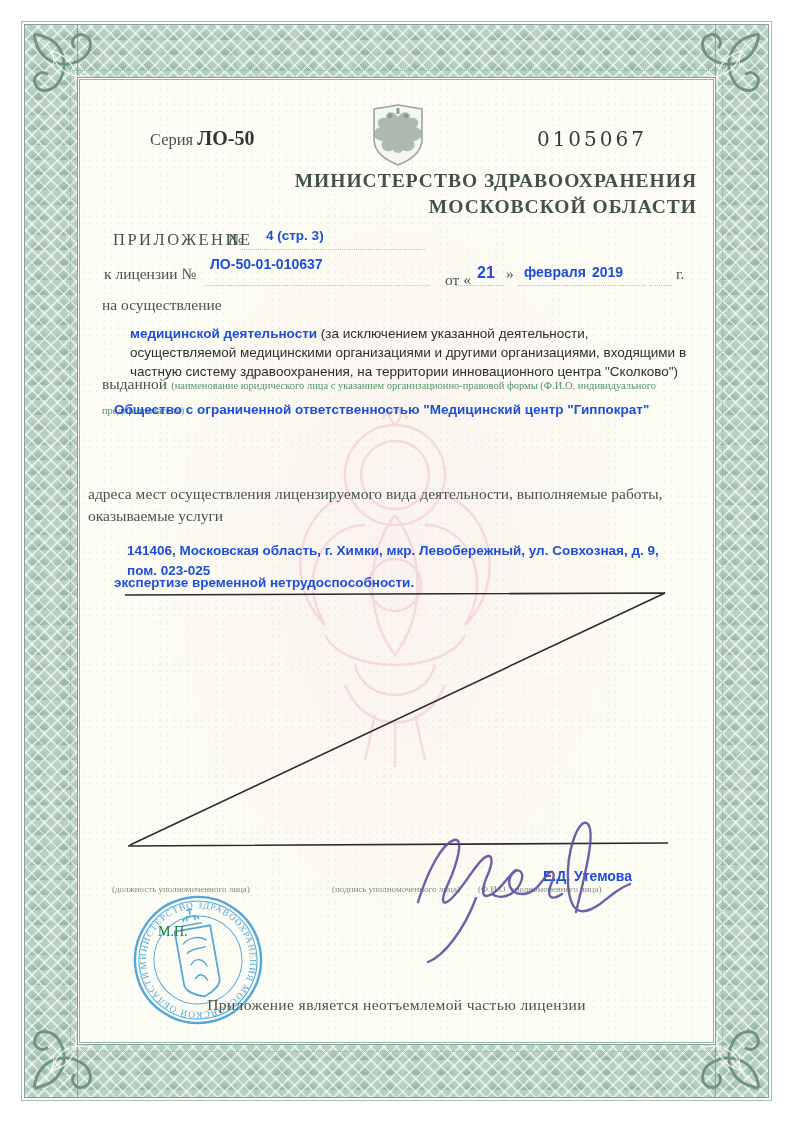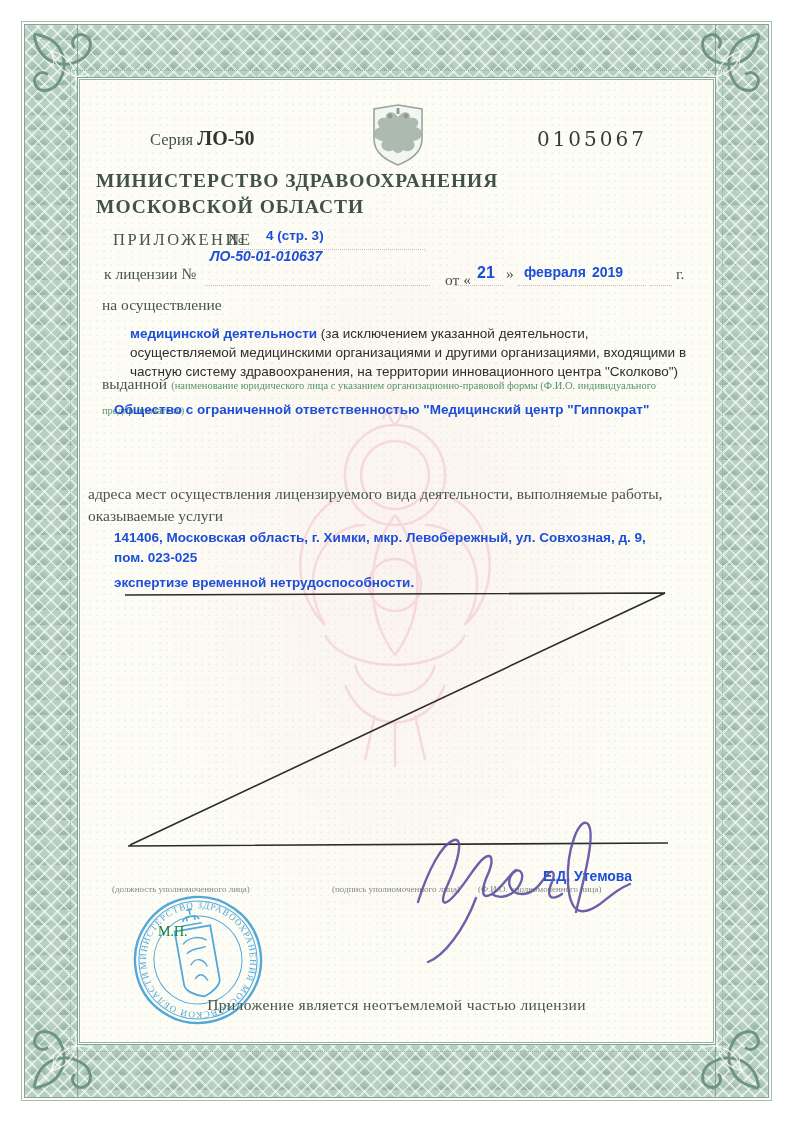--- a/index.html
+++ b/index.html
@@ -27,21 +27,21 @@
     background-image:
       radial-gradient(ellipse at 50% 50%, rgba(245,206,216,.22), rgba(245,206,216,0) 62%),
       radial-gradient(rgba(150,190,165,.16) 1px, transparent 1px);
     background-size:auto,7px 7px;}
   
   .abs{position:absolute;}
   .serif-label{font-family:"Liberation Serif",serif;font-size:15.5px;color:#47544e;}
   .fill-bold{font-family:"Liberation Sans",sans-serif;font-weight:700;font-size:13.5px;color:#1d4ed8;}
   .fill-reg{font-family:"Liberation Sans",sans-serif;font-weight:400;font-size:13.5px;color:#2d2d2d;}
   .title{font-family:"Liberation Serif",serif;font-weight:700;font-size:19.5px;color:#42524b;
-         letter-spacing:1px;text-align:left;line-height:1.35;}
+         letter-spacing:1px;text-align:right;line-height:1.35;}
   .fine-green{font-family:"Liberation Serif",serif;font-size:10.5px;color:#55946a;}
   .caption{font-family:"Liberation Serif",serif;font-size:9px;color:#7c8b82;}
   .underline{position:absolute;border-bottom:1px dotted #cdbcbc;height:1px;}
   .serial{font-family:"DejaVu Serif",serif;font-size:20px;color:#3a3a3a;letter-spacing:3px;}
   .series{font-size:16.5px;color:#47544e;}
   .series b{font-size:20px;font-weight:600;color:#333;}
   svg{display:block;}
 </style>
 </head>
 <body>
@@ -114,42 +114,42 @@
     <div>МИНИСТЕРСТВО ЗДРАВООХРАНЕНИЯ</div>
     <div>МОСКОВСКОЙ ОБЛАСТИ</div>
   </div>
 
   <span class="abs serif-label" style="left:113px;top:230px;font-size:16.5px;letter-spacing:2.5px;">ПРИЛОЖЕНИЕ</span>
   <span class="abs serif-label" style="left:228px;top:230px;font-size:16.5px;">№</span>
   <span class="abs fill-bold" style="left:266px;top:228px;">4 (стр. 3)</span>
   <div class="underline" style="left:240px;top:248px;width:185px;"></div>
 
   <span class="abs serif-label" style="left:104px;top:265px;">к лицензии №</span>
-  <span class="abs fill-bold" style="left:210px;top:248px;font-size:14px;font-style:italic;">ЛО-50-01-010637</span>
+  <span class="abs fill-bold" style="left:210px;top:256px;font-size:14px;">ЛО-50-01-010637</span>
   <div class="underline" style="left:205px;top:284px;width:225px;"></div>
   <span class="abs serif-label" style="left:445px;top:271px;">от «</span>
   <span class="abs fill-bold" style="left:477px;top:264px;font-size:16px;">21</span>
   <span class="abs serif-label" style="left:506px;top:265px;">»</span>
   <span class="abs fill-bold" style="left:524px;top:264px;font-size:14px;">февраля</span>
   <span class="abs fill-bold" style="left:592px;top:264px;font-size:14px;">2019</span>
   <span class="abs serif-label" style="left:676px;top:265px;">г.</span>
   <div class="underline" style="left:455px;top:284px;width:48px;"></div>
   <div class="underline" style="left:518px;top:284px;width:128px;"></div>
   <div class="underline" style="left:650px;top:284px;width:22px;"></div>
 
   <span class="abs serif-label" style="left:102px;top:296px;">на осуществление</span>
   <p class="abs fill-reg" style="left:114px;top:309px;width:562px;margin:16px;line-height:1.4;"><span class="fill-bold">медицинской деятельности</span>
      <span>(за исключением указанной деятельности, осуществляемой медицинскими организациями и другими организациями, входящими в частную систему здравоохранения, на территории инновационного центра "Сколково")</span></p>
 
   <p class="abs" style="left:102px;top:372px;width:588px;margin:0;line-height:1.55;"><span class="serif-label">выданной</span>
      <span class="fine-green">(наименование юридического лица с указанием организационно-правовой формы (Ф.И.О. индивидуального предпринимателя)</span></p>
   <span class="abs fill-bold" style="left:114px;top:402px;">Общество с ограниченной ответственностью "Медицинский центр "Гиппократ"</span>
 
   <p class="abs serif-label" style="left:88px;top:483px;width:600px;margin:0;line-height:1.45;">адреса мест осуществления лицензируемого вида деятельности, выполняемые работы, оказываемые услуги</p>
-  <p class="abs fill-bold" style="left:114px;top:528px;width:555px;margin:0;line-height:1.5;">141406, Московская область, г. Химки, мкр. Левобережный, ул. Совхозная, д. 9, пом. 023-025</p>
+  <p class="abs fill-bold" style="left:114px;top:528px;width:555px;margin:13px;line-height:1.5;">141406, Московская область, г. Химки, мкр. Левобережный, ул. Совхозная, д. 9, пом. 023-025</p>
   <span class="abs fill-bold" style="left:114px;top:575px;">экспертизе временной нетрудоспособности.</span>
 
   <svg class="abs" style="left:0;top:0;width:793px;height:1122px;pointer-events:none;" viewBox="0 0 793 1122">
     <path d="M125,595 L665,593 L130,845 M128,846 L668,843" fill="none" stroke="#2b2b2b" stroke-width="1.6"></path>
   </svg>
 
   <div class="abs fill-bold" style="left:102px;top:850px;line-height:1.3;font-size:14px;">
   </div>
   <span class="abs fill-bold" style="left:543px;top:868px;font-size:14px;">Е.Д. Утемова</span>
 

